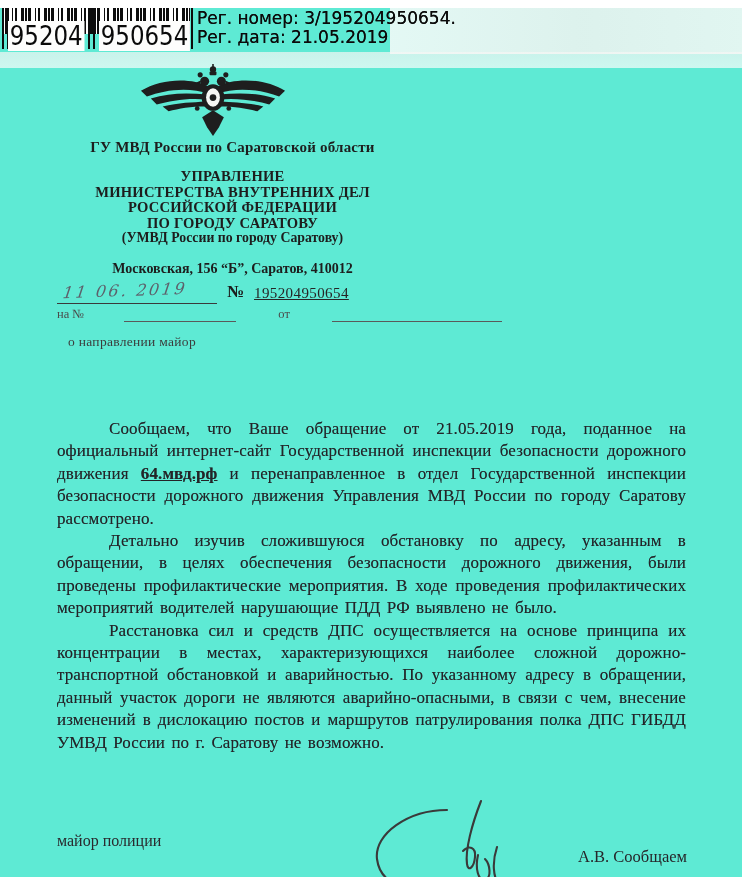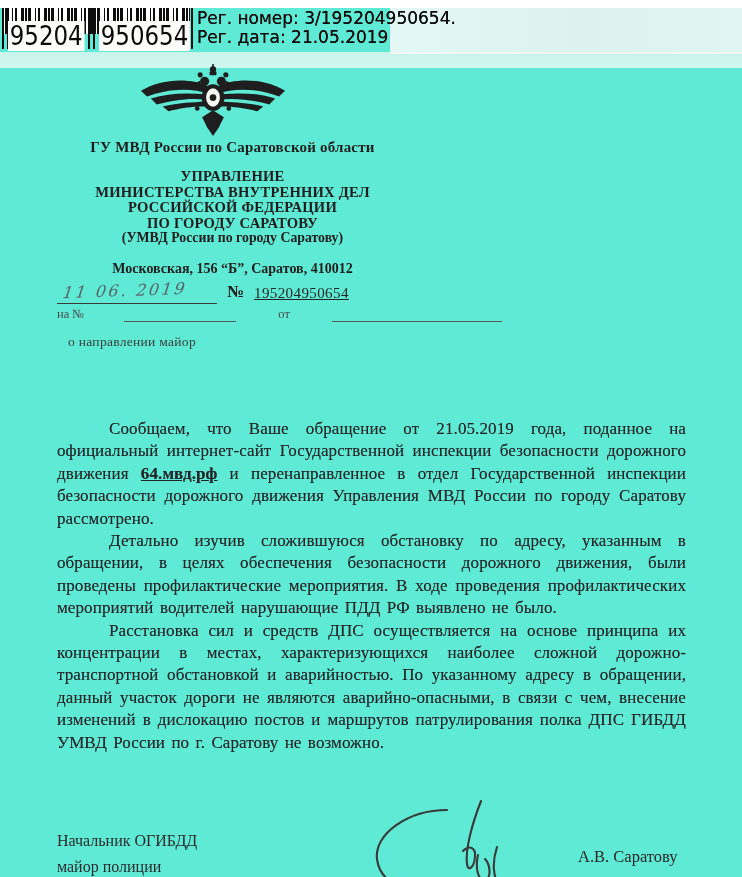--- a/index.html
+++ b/index.html
@@ -155,28 +155,27 @@
 
   <div class="subject">о направлении майор</div>
 
   <div class="doc-body">
     <p><span>Сообщаем, что Ваше обращение от 21.05.2019 года, поданное на официальный интернет-сайт Государственной инспекции безопасности дорожного движения </span><span class="u">64.мвд.рф</span><span> и перенаправленное в отдел Государственной инспекции безопасности дорожного движения Управления МВД России по городу Саратову рассмотрено.</span></p>
     <p>Детально изучив сложившуюся обстановку по адресу, указанным в обращении, в целях обеспечения безопасности дорожного движения, были проведены профилактические мероприятия. В ходе проведения профилактических мероприятий водителей нарушающие ПДД РФ выявлено не было.</p>
     <p>Расстановка сил и средств ДПС осуществляется на основе принципа их концентрации в местах, характеризующихся наиболее сложной дорожно-транспортной обстановкой и аварийностью. По указанному адресу в обращении, данный участок дороги не являются аварийно-опасными, в связи с чем, внесение изменений в дислокацию постов и маршрутов патрулирования полка ДПС ГИБДД УМВД России по г. Саратову не возможно.</p>
   </div>
 
   <div class="sig-position">
-    <div>Начальник ОГИБДД</div>
     <div>майор полиции</div>
   </div>
 
   <svg class="signature-svg" width="165" height="87" viewBox="0 0 165 87" xmlns="http://www.w3.org/2000/svg">
     <g fill="none" stroke="#3a3a3a" stroke-width="2.1" stroke-linecap="round">
       <path d="M97,12 C58,12 24,36 27,61 C29,77 40,86 54,88"></path>
       <path d="M131,3 C122,26 115,52 117,66 C118,74 124,70 125,59 C126,49 119,47 113,53"></path>
       <path d="M128,57 C125,70 128,83 135,82 C142,80 140,66 135,61"></path>
       <path d="M147,49 C142,64 143,79 149,87"></path>
     </g>
   </svg>
 
-  <div class="sig-name">А.В. Саратову</div>
+  <div class="sig-name">А.В. Сообщаем</div>
 
 </div>
 
 </body></html>

